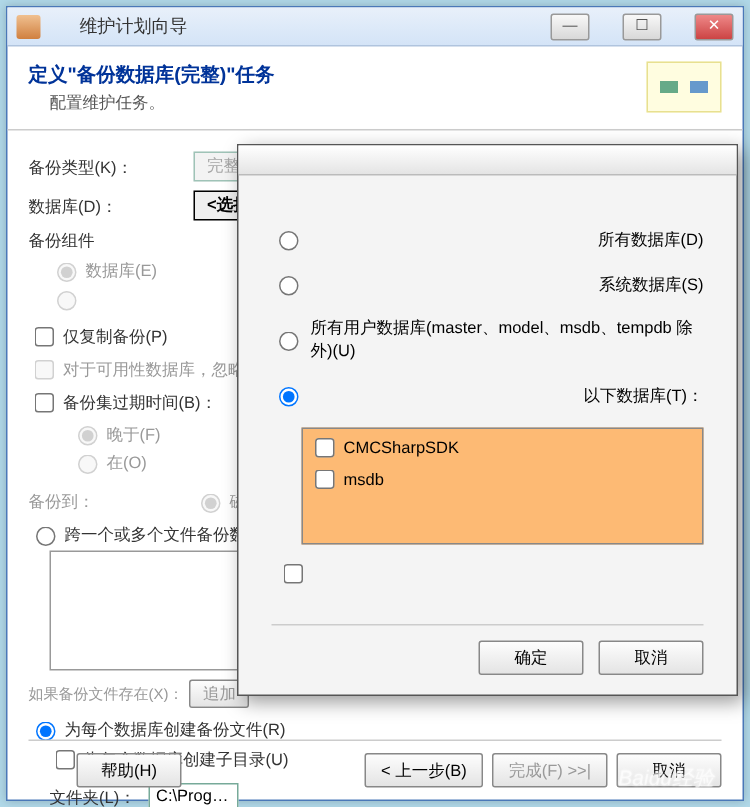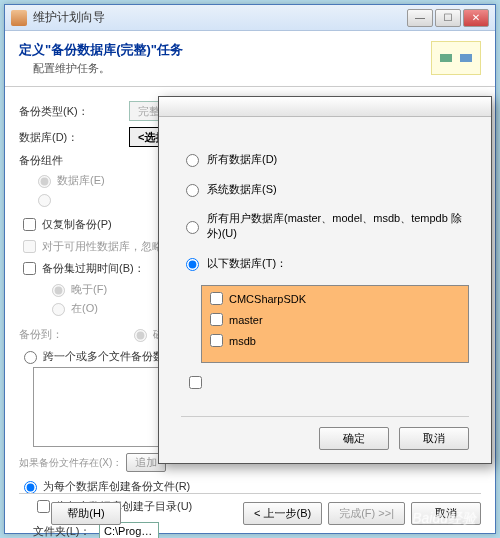--- a/index.html
+++ b/index.html
@@ -1,18 +1,18 @@
 <!DOCTYPE html>
 <html><head>
 <meta charset="utf-8">
 <style>
 * { box-sizing: border-box; font-family: "Microsoft YaHei", SimSun, Arial, sans-serif; }
 body { margin: 0; background: #b0d8e8; width: 500px; height: 538px; overflow: hidden; position: relative; }
 .window { position: absolute; top: 4px; left: 4px; width: 492px; height: 530px; background: #fff; border: 1px solid #4a78b8; box-shadow: 0 0 6px rgba(0,0,0,.2); }
-.titlebar { height: 26px; background: linear-gradient(#e8f0fa,#d4e4f7); display: flex; align-items: center; padding: 0 6px; border-bottom: 1px solid #b0c4de; }
+.titlebar { height: 26px; background: linear-gradient(#e8f0fa,#d4e4f7); display: flex; align-items: center; padding: 0 6px; border-bottom: 1px solid #b0c4de; gap: 20px; }
 .titlebar .icon { width: 16px; height: 16px; background: linear-gradient(#f0c090,#d08040); border-radius: 2px; margin-right: 6px; }
 .titlebar .title { font-size: 12px; color: #333; flex: 1; }
 .titlebar .winbtn { width: 26px; height: 18px; margin-left: 2px; background: linear-gradient(#f8f8f8,#d8d8d8); border: 1px solid #999; border-radius: 2px; font-size: 10px; text-align: center; line-height: 16px; color: #555; }
 .titlebar .close { background: linear-gradient(#e88,#c44); color: #fff; }
 .header { padding: 10px 14px; border-bottom: 1px solid #ccc; position: relative; }
 .header h2 { margin: 0; font-size: 13px; font-weight: bold; color: #003399; }
 .header .sub { font-size: 11px; color: #555; margin-top: 2px; padding-left: 14px; }
 .header .logo { position: absolute; right: 14px; top: 10px; width: 50px; height: 34px; background: #fffde0; border: 1px solid #e8e090; }
 .header .logo::before { content: ""; position: absolute; left: 8px; top: 12px; width: 12px; height: 8px; background: #6a8; }
 .header .logo::after { content: ""; position: absolute; right: 8px; top: 12px; width: 12px; height: 8px; background: #69c; }
@@ -30,21 +30,21 @@
 .textarea { width: 130px; height: 80px; border: 1px solid #999; background: #fff; margin-left: 14px; }
 .footer { position: absolute; bottom: 8px; left: 14px; right: 14px; display: flex; gap: 6px; justify-content: flex-end; border-top: 1px solid #ccc; padding-top: 8px; }
 .footer .help { margin-right: auto; margin-left: 32px; }
 button.winbut { font-size: 11px; padding: 3px 10px; background: linear-gradient(#fdfdfd,#e4e4e4); border: 1px solid #888; border-radius: 2px; min-width: 70px; }
 button.winbut:disabled { color: #999; }
 
 
 .dialog { position: absolute; top: 96px; left: 158px; width: 334px; height: 368px; background: #f4f4f4; border: 1px solid #555; box-shadow: 4px 4px 12px rgba(0,0,0,.4); }
 .dialog .dtb { height: 20px; background: linear-gradient(#fff,#e4e4e4); border-bottom: 1px solid #bbb; }
 .dialog .dbody { padding: 20px 22px 12px; font-size: 11px; }
-.dialog .opt { display: flex; align-items: center; margin: 14px 0; }
+.dialog .opt { display: flex; align-items: center; margin: 14px 0; justify-content: space-between; }
 .dialog .opt input { margin-right: 8px; }
 .dialog .dblist { border: 1px solid #888; background: #fdba74; margin: 4px 0 10px 20px; height: 78px; overflow: auto; padding: 2px; }
 .dialog .dblist .item { display: flex; align-items: center; padding: 1px 2px; }
 .dialog .dblist .item input { margin-right: 6px; }
 .dialog .ignorechk { display: flex; align-items: center; margin: 8px 0 0 4px; }
 .dialog .dbtns { display: flex; justify-content: flex-end; gap: 10px; margin-top: 24px; border-top: 1px solid #ccc; padding-top: 10px; }
 </style>
 </head>
 <body>
 
@@ -170,24 +170,20 @@
         <input type="radio" name="dbo" checked="" style="">
         <span>以下数据库(T)：</span>
       </label>
     <div class="dblist">
       <label class="item">
           <input type="checkbox" style="">
           <span>CMCSharpSDK</span>
         </label>
       <label class="item">
           <input type="checkbox" style="">
-          <span>master</span>
-        </label>
-      <label class="item">
-          <input type="checkbox" style="">
           <span>msdb</span>
         </label>
     </div>
     <label class="ignorechk">
         <input type="checkbox" style="">
       </label>
     <div class="dbtns">
       <button class="winbut"><span>确定</span></button>
       <button class="winbut"><span>取消</span></button>
     </div>

